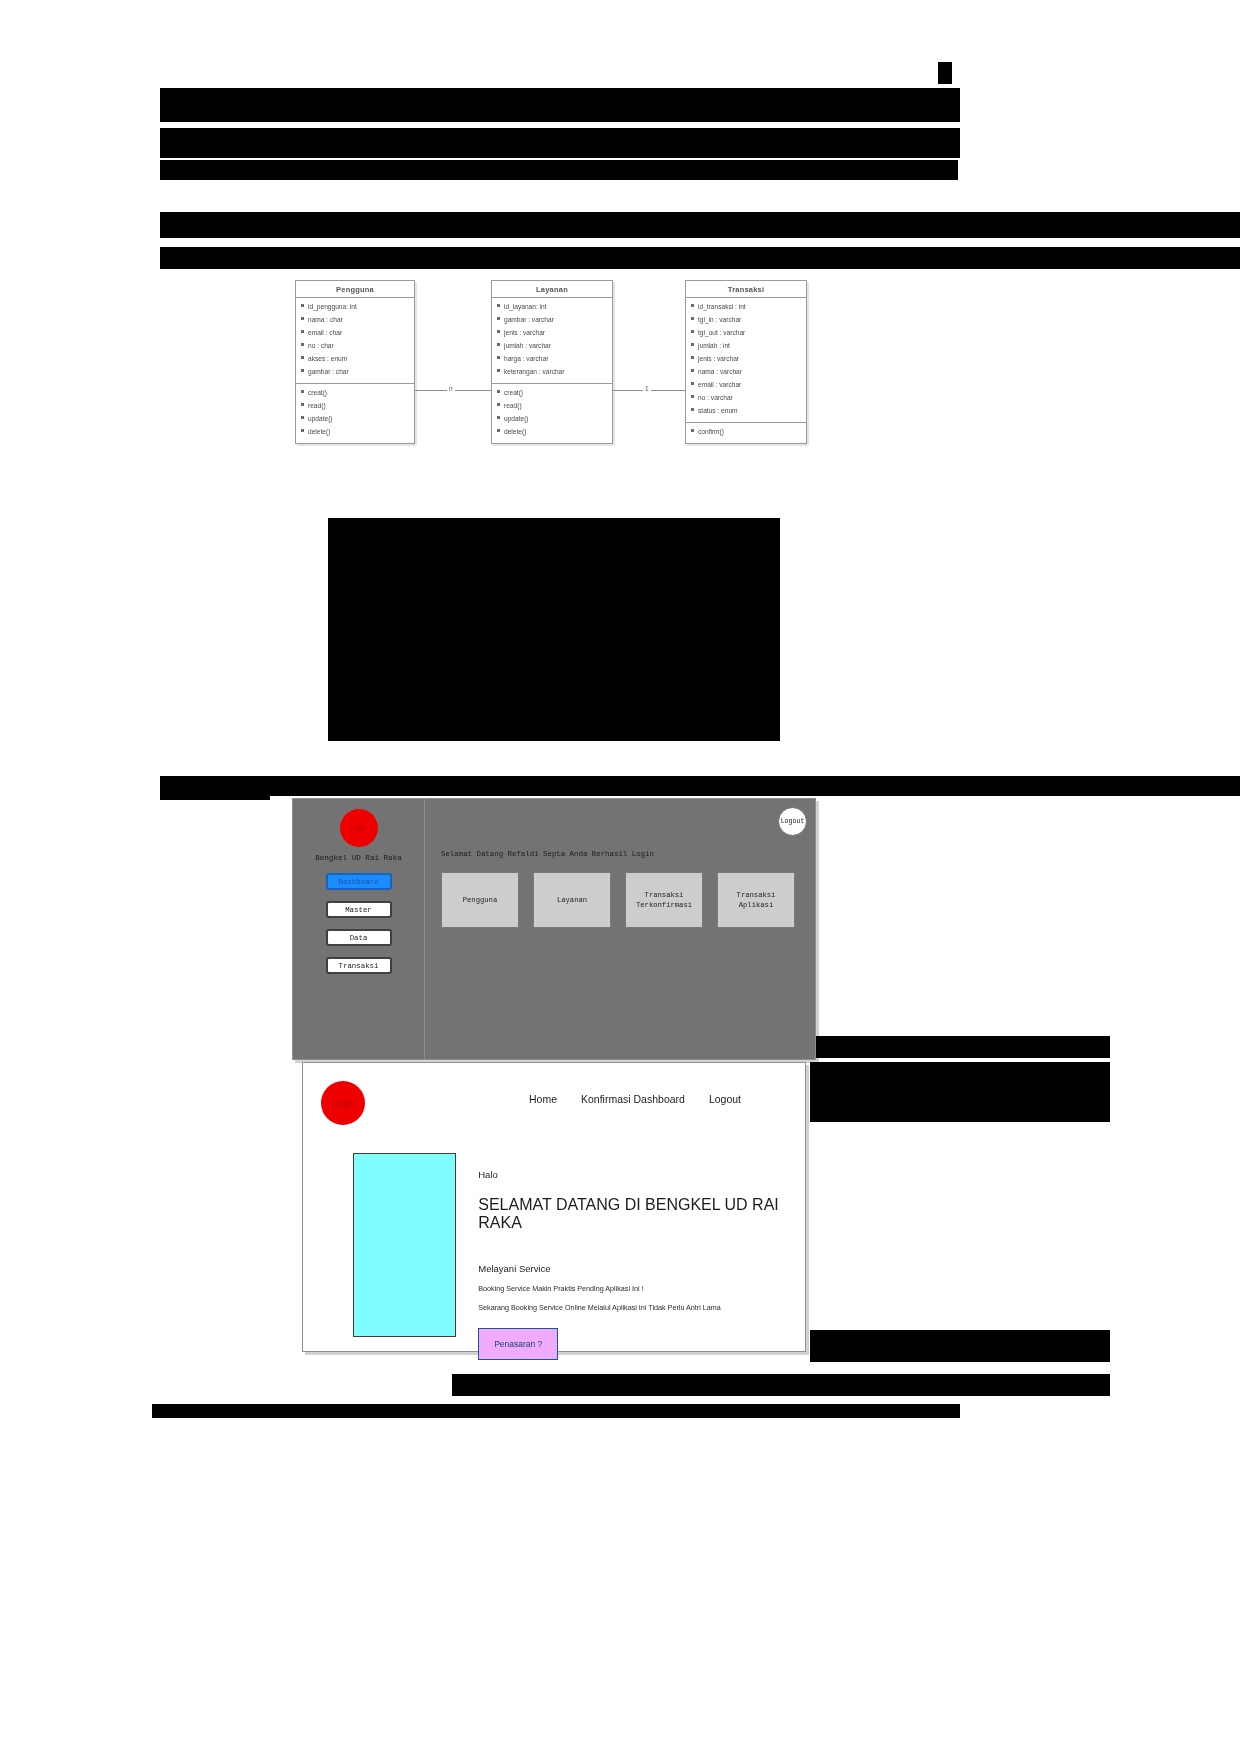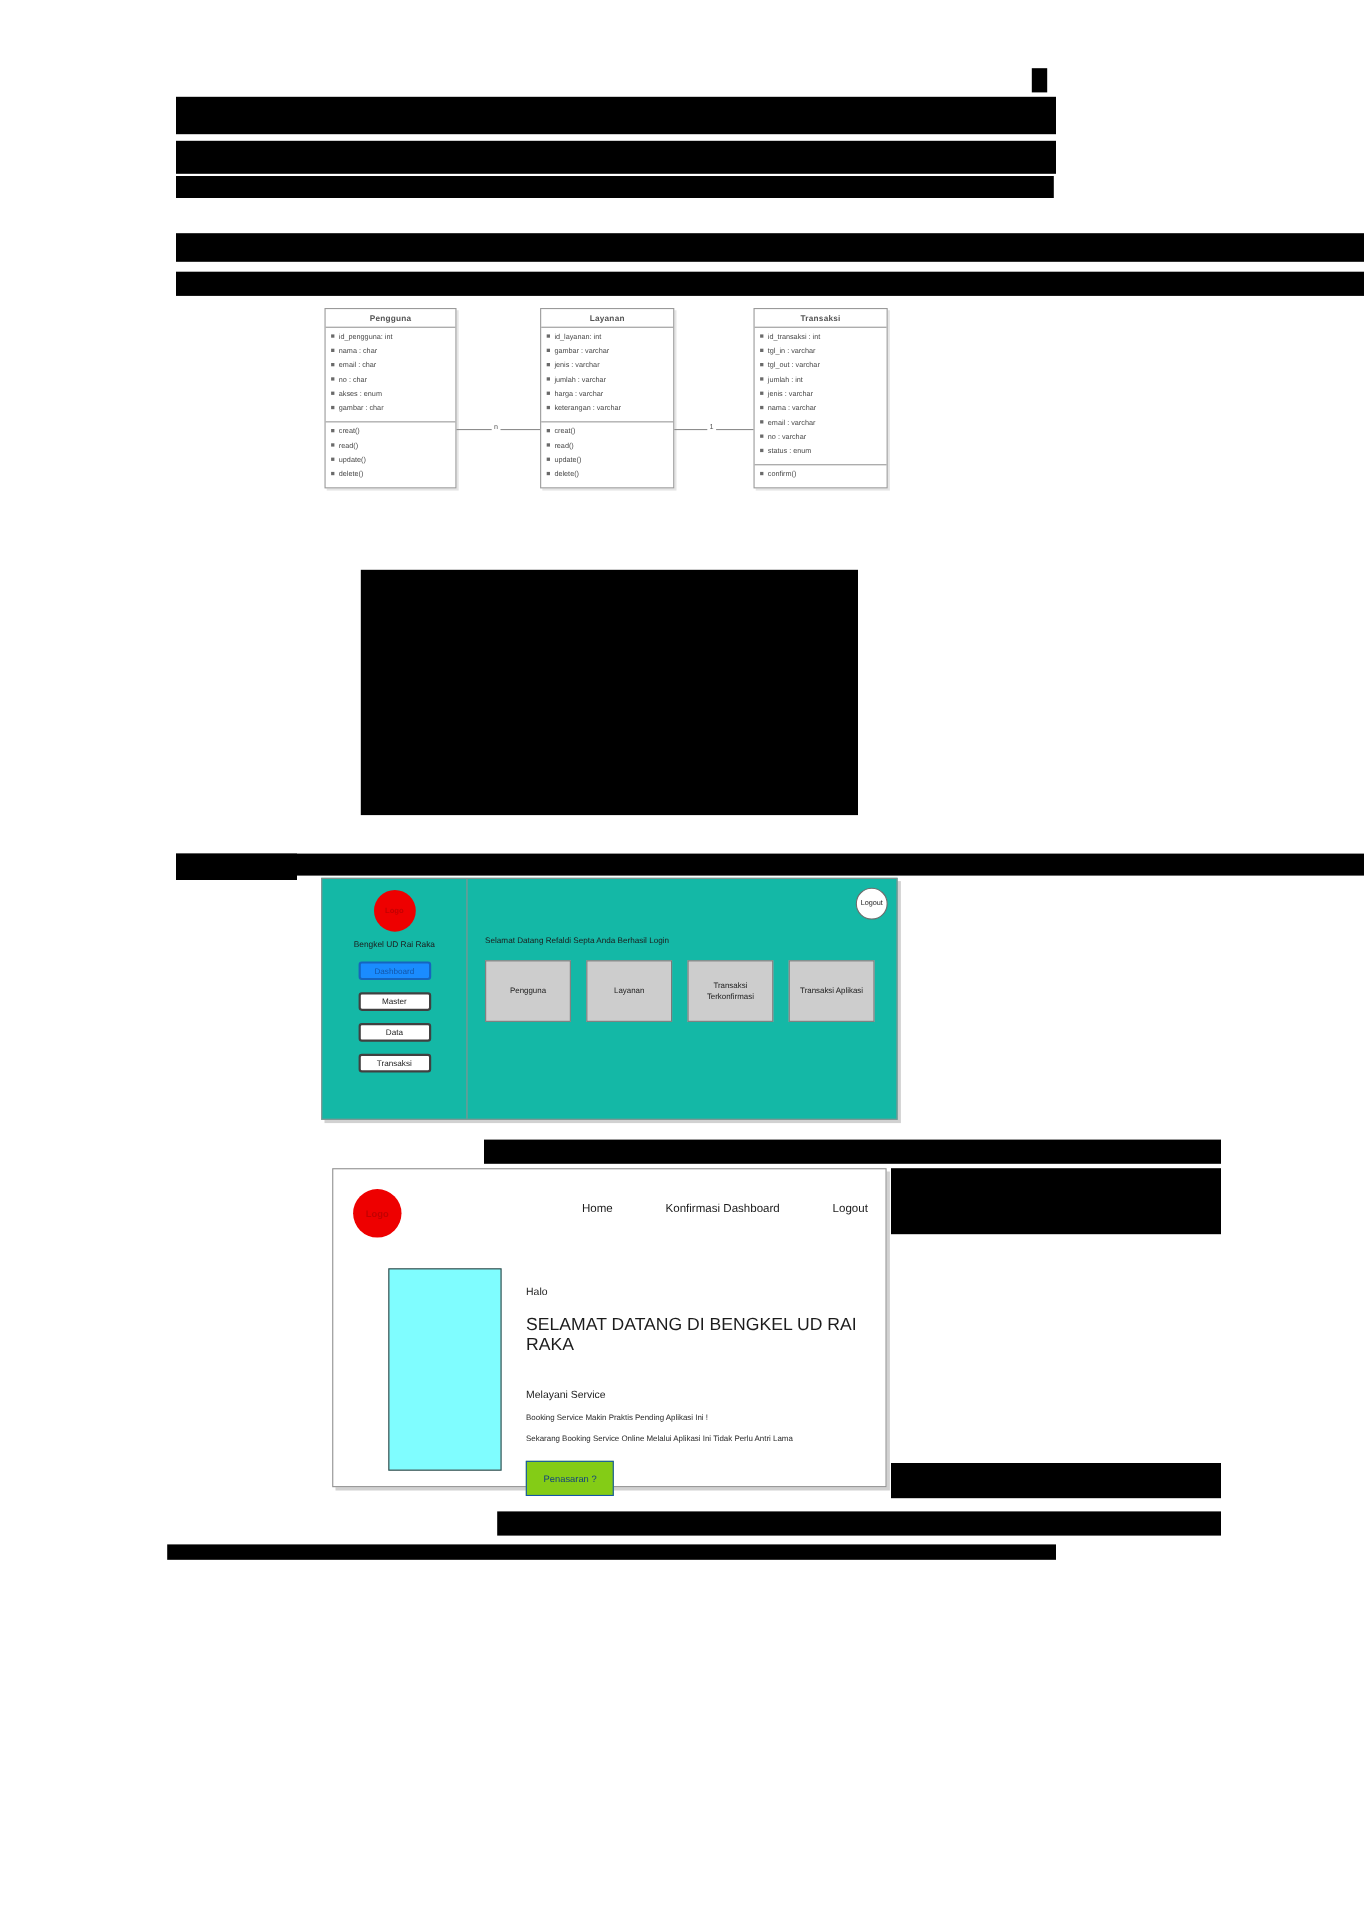--- a/index.html
+++ b/index.html
@@ -94,26 +94,27 @@
     width: 452px;
     height: 223px;
     background: #000000;
   }
 
   
   #dash {
     left: 292px;
     top: 798px;
     width: 524px;
-    height: 220px;
+    height: 262px;
     border: 1px solid #8f8f8f;
-    background: #14b8a6;
+    background: #737373;
     box-shadow: 3px 3px 0 rgba(0,0,0,0.18);
     box-sizing: border-box;
     display: flex;
+    font-family: Liberation Mono, monospace;
   }
   #dash .sidebar {
     width: 132px;
     border-right: 1px solid #8f8f8f;
     box-sizing: border-box;
     padding-top: 10px;
     display: flex;
     flex-direction: column;
     align-items: center;
   }
@@ -228,21 +229,21 @@
     display: flex;
     align-items: center;
     justify-content: center;
     font-size: 8.5px;
     color: #c40000;
     font-weight: bold;
   }
   .nav-links {
     margin-left: 226px;
     display: flex;
-    gap: 48px;
+    gap: 24px;
     font-size: 10.5px;
     color: #1c1c1c;
   }
   #landing .hero {
     display: flex;
     padding: 18px 0 0 50px;
   }
   .hero-image {
     width: 110px;
     height: 184px;
@@ -255,21 +256,21 @@
     padding-top: 16px;
   }
   .hero-hi      { font-size: 9.5px; color: #1c1c1c; }
   .hero-title   { font-size: 16px;  color: #1c1c1c; margin-top: 16px; }
   .hero-sub     { font-size: 9.5px; color: #1c1c1c; margin-top: 31px; }
   .hero-line    { font-size: 7.2px; color: #2a2a2a; margin-top: 10px; }
   .cta-button {
     margin-top: 16px;
     width: 80px;
     height: 32px;
-    background: #84cc16;
+    background: #f0abfc;
     border: 1px solid #1456a8;
     box-sizing: border-box;
     display: flex;
     align-items: center;
     justify-content: center;
     font-size: 8.5px;
     color: #13417d;
   }
 </style>
 </head>

